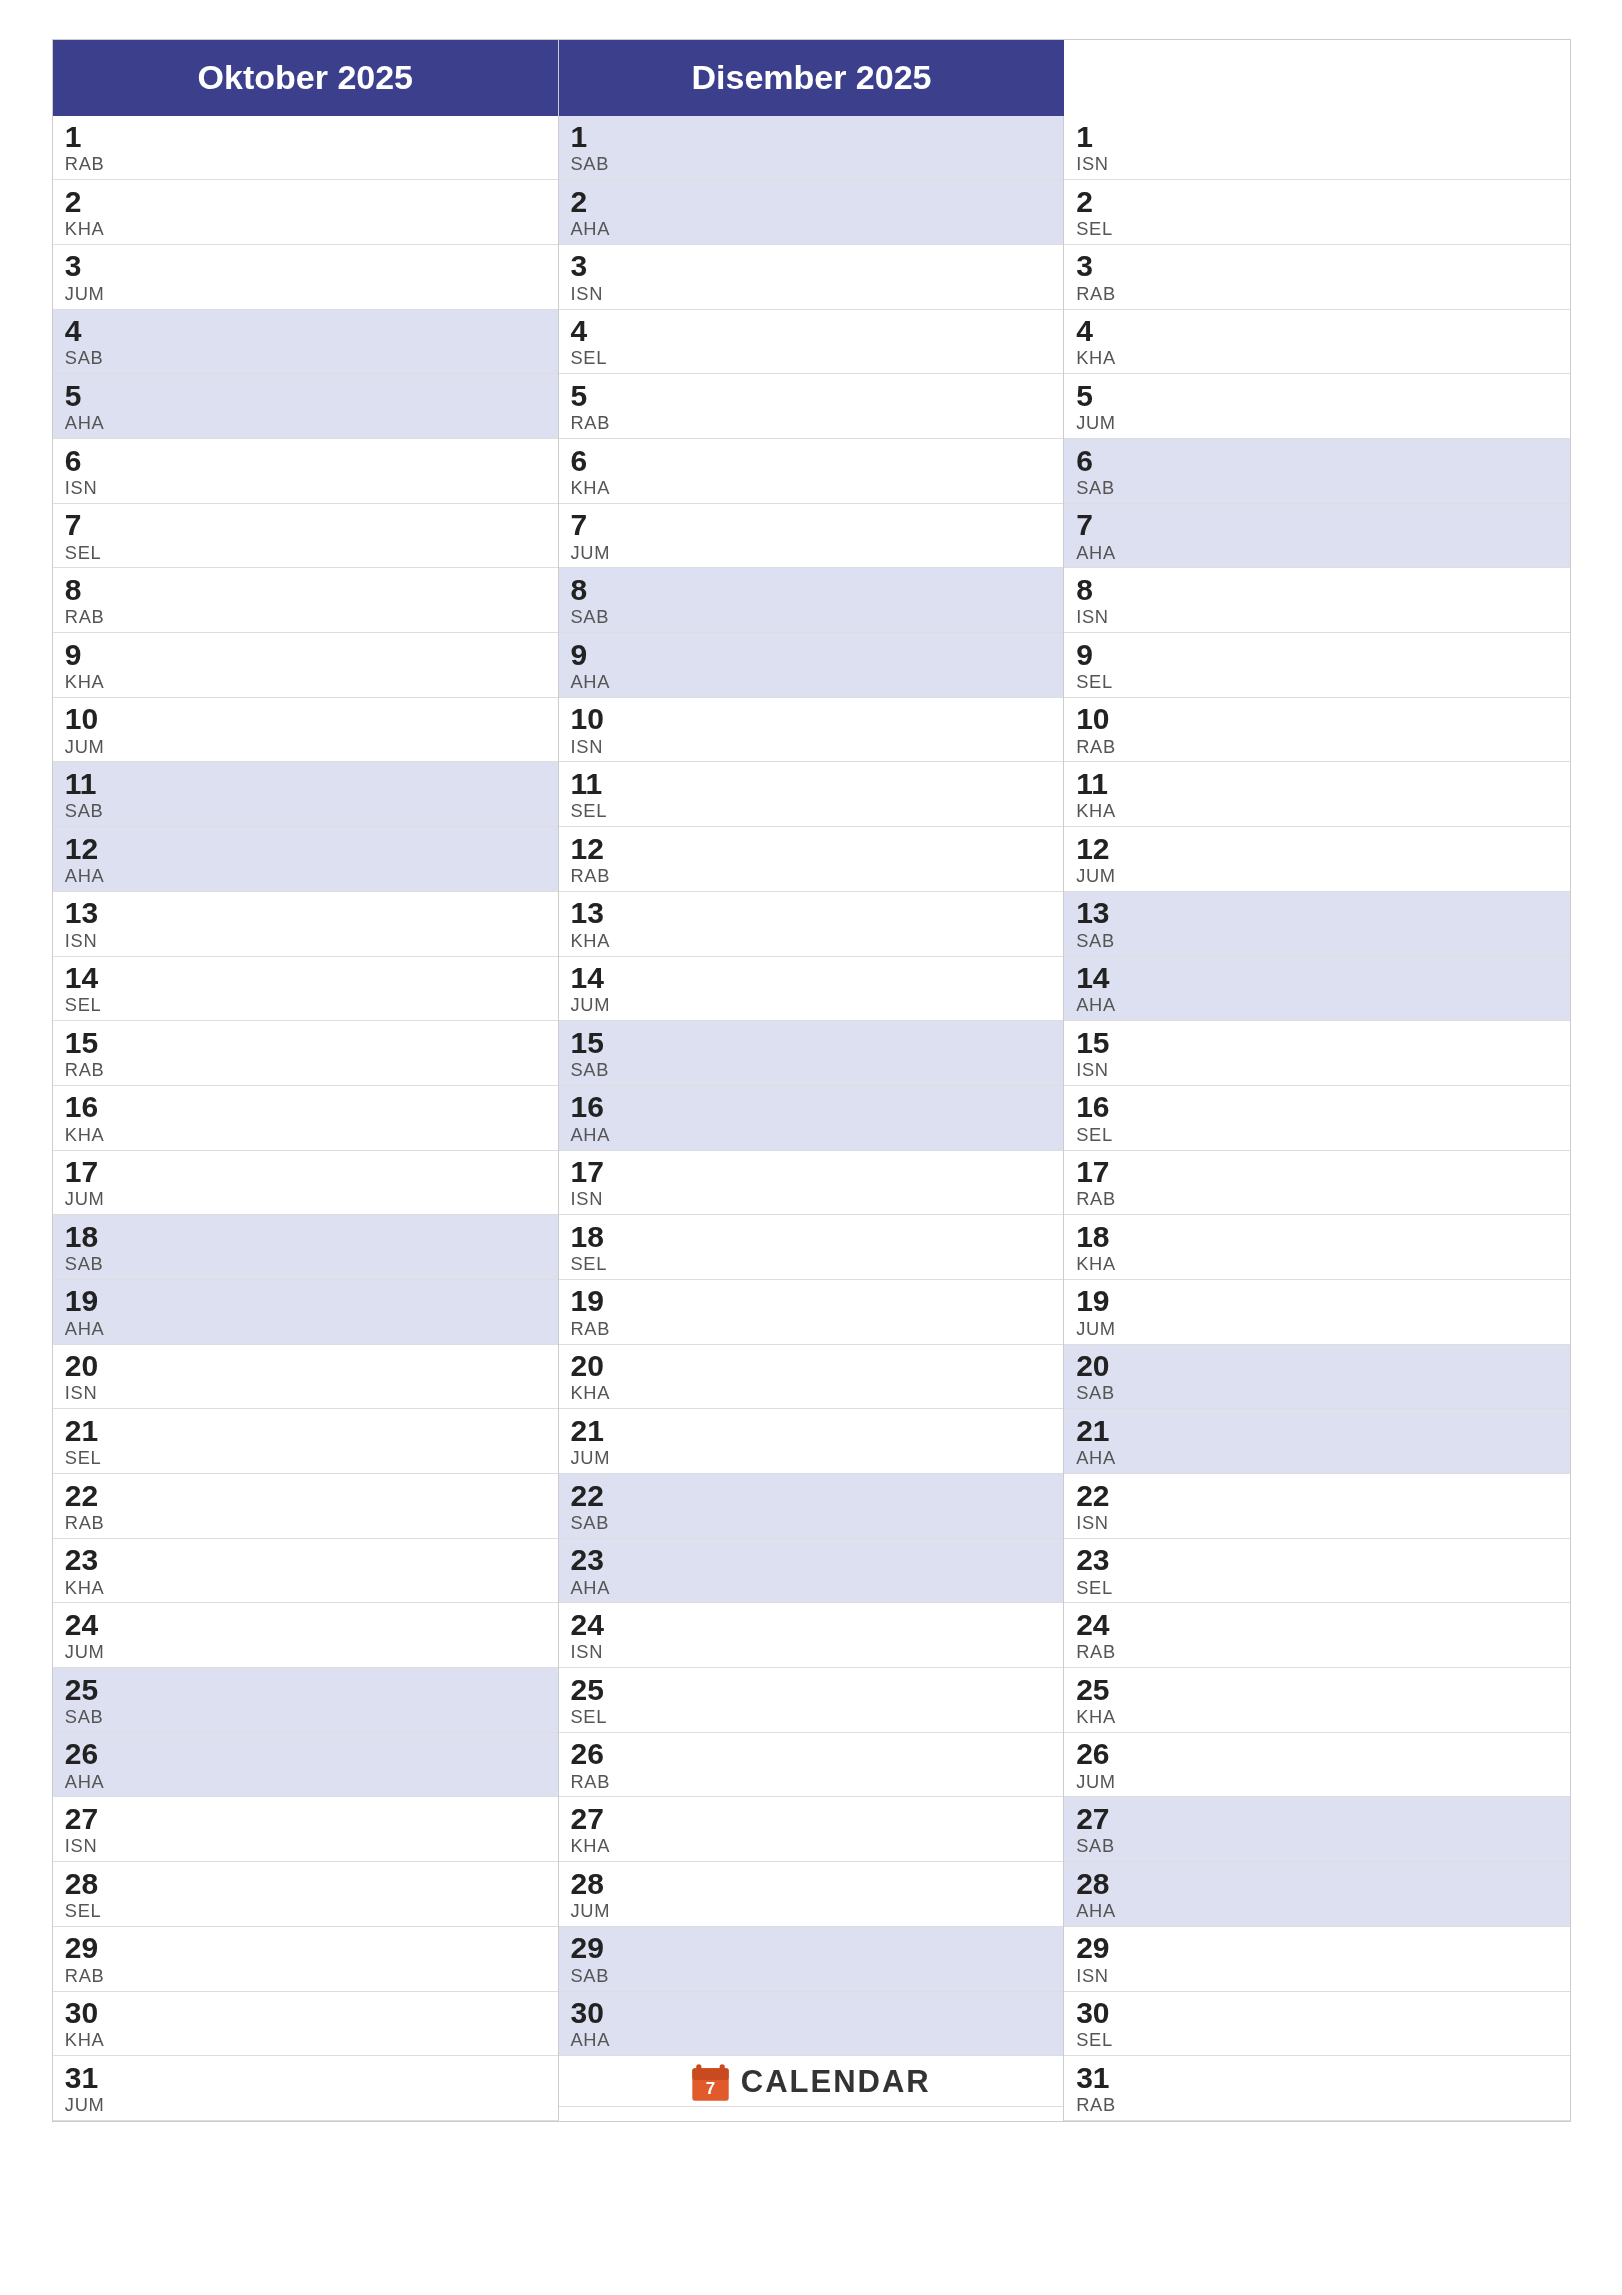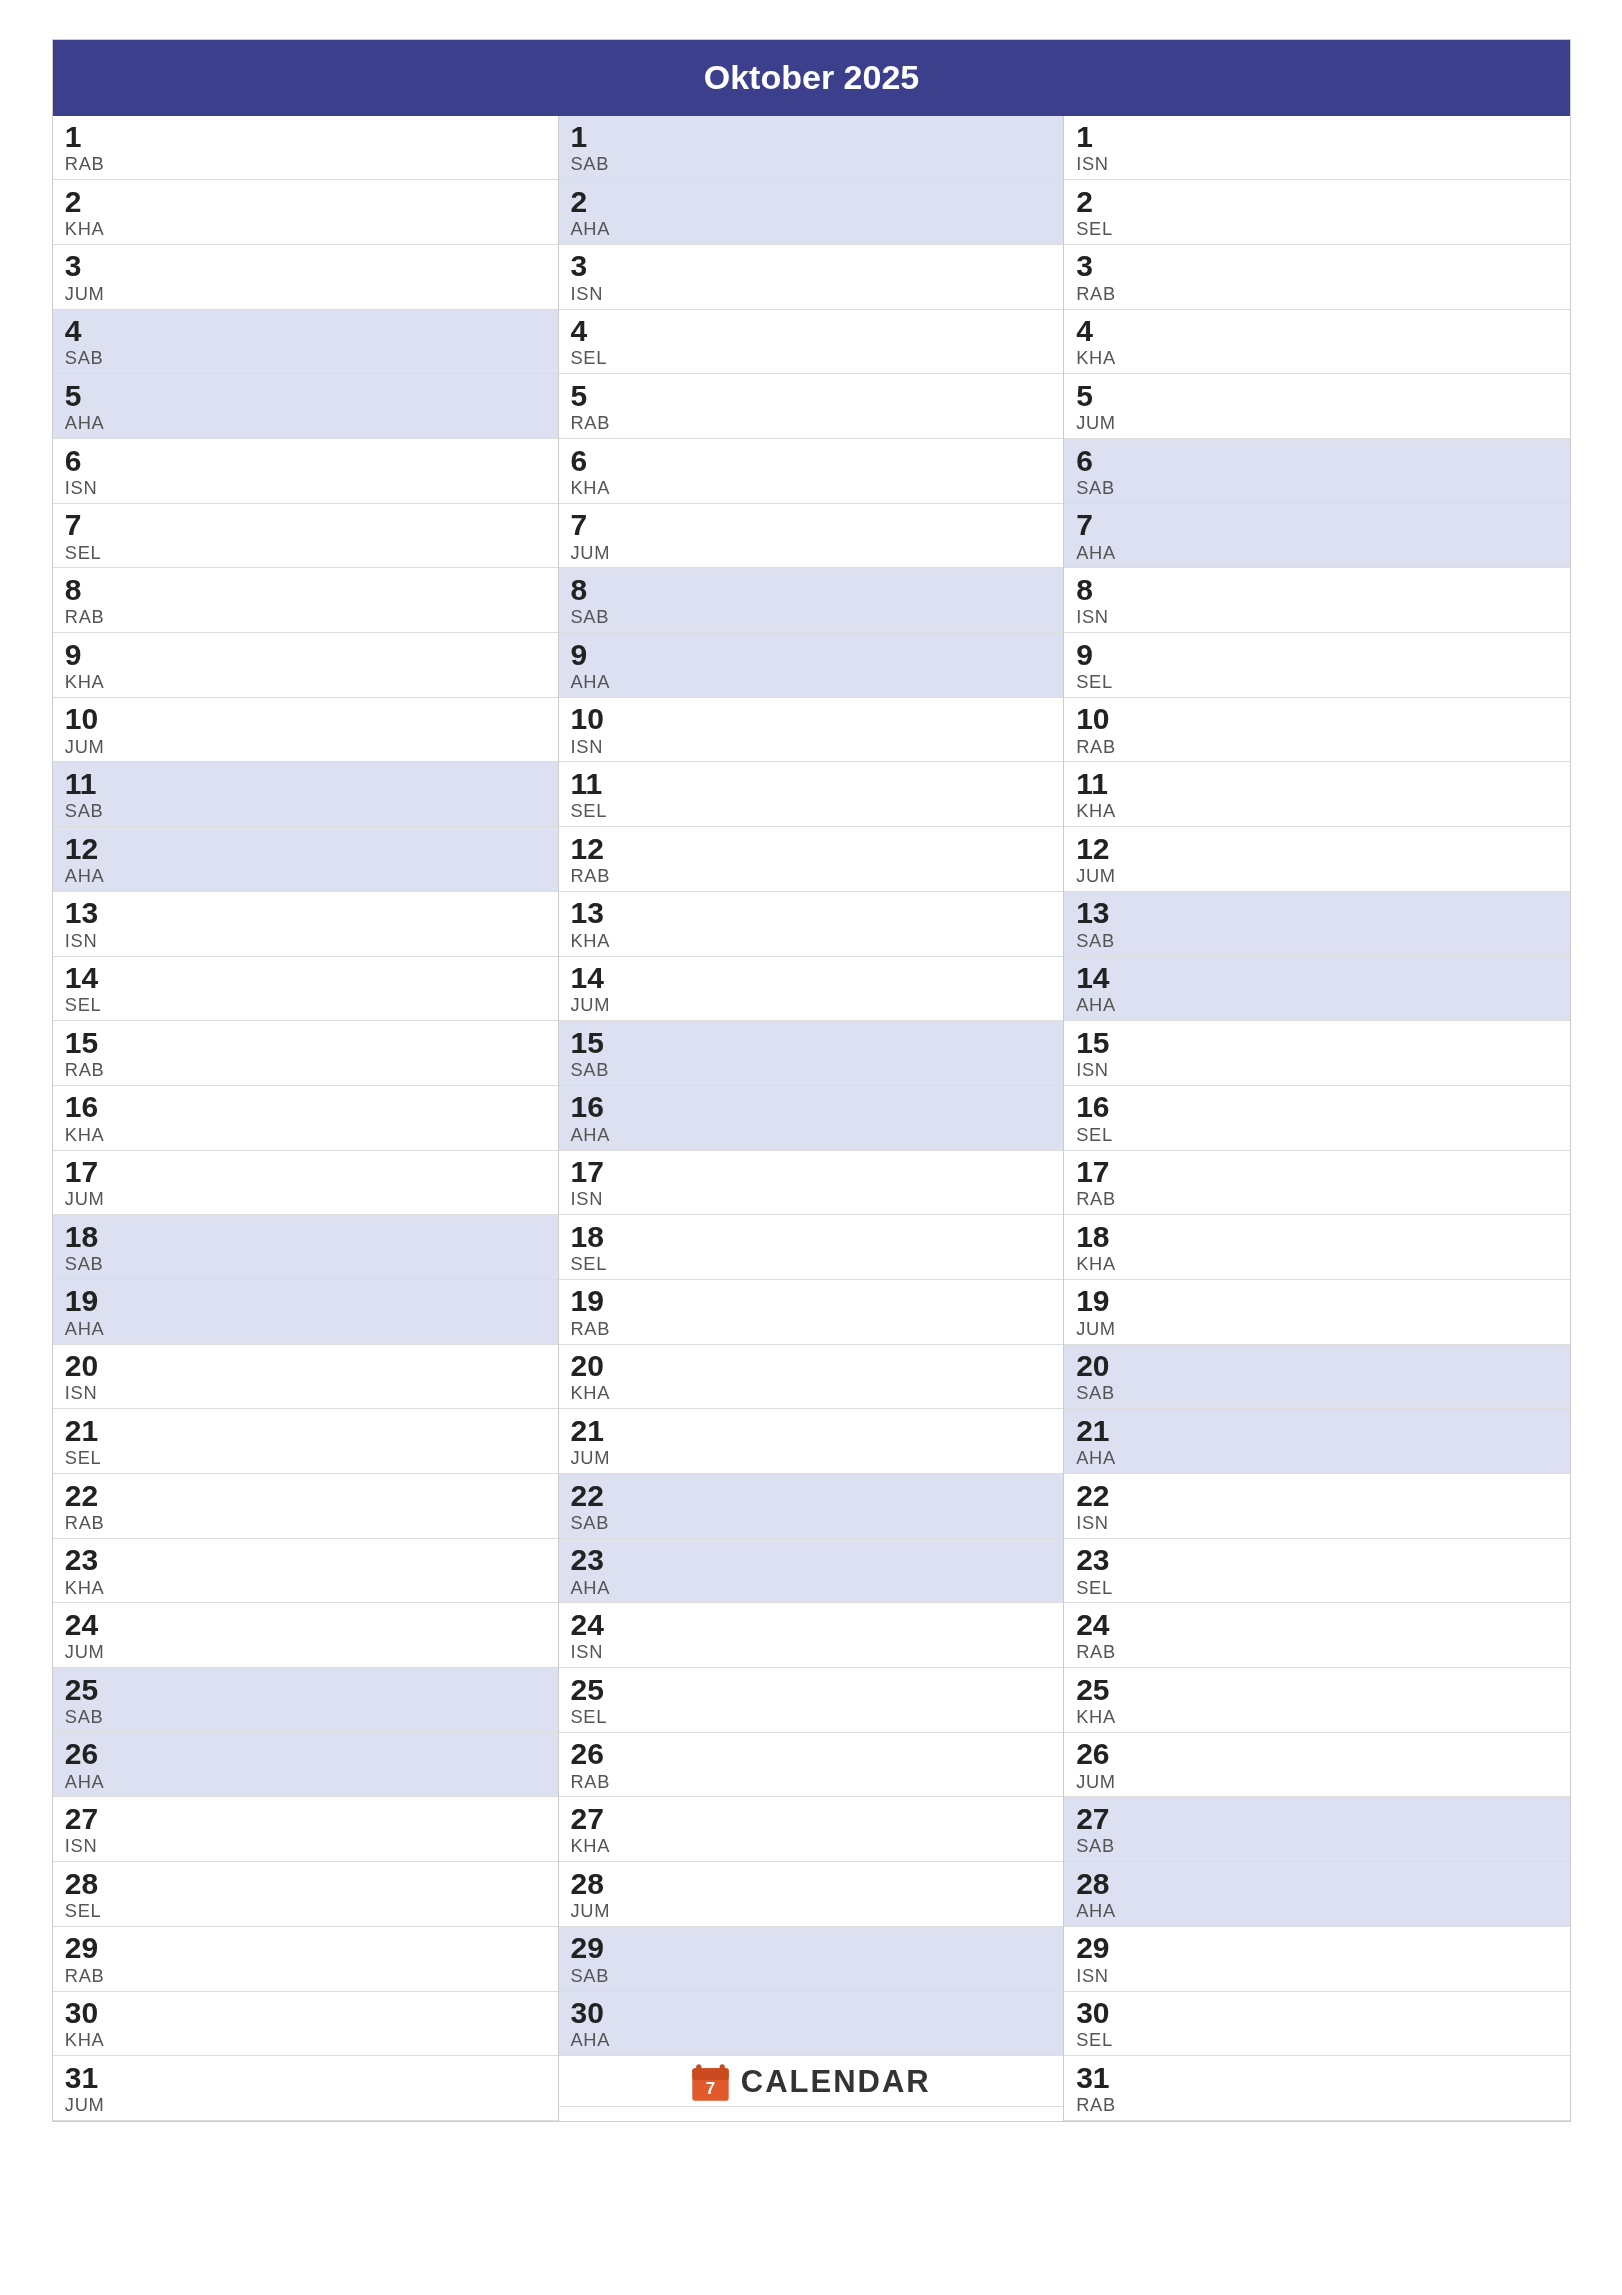--- a/index.html
+++ b/index.html
@@ -9,21 +9,21 @@
       width: 1623px;
       min-height: 2295px;
       padding: 39px 52px;
     }
     .calendar-container {
       width: 100%;
       border: 1.3px solid #ccc;
     }
     .header-row {
       display: grid;
-      grid-template-columns: 1fr;
+      grid-template-columns: 1fr 1fr 1fr;
     }
     .month-header {
       background: #3b3f8c;
       color: #fff;
       text-align: center;
       font-size: 34px;
       font-weight: bold;
       padding: 18.3px 6.5px;
       border-right: 1.3px solid #ccc;
     }
@@ -89,20 +89,21 @@
       color: #333;
       letter-spacing: 2px;
     }
   </style>
 </head>
 <body>
 
 <div class="calendar-container">
   <div class="header-row">
     <div class="month-header">Oktober 2025</div>
+    <div class="month-header">Disember 2025</div>
   </div>
   <div class="days-grid">
     <div class="month-col" id="oct-col">
         <div class="day-cell">
           <span class="day-num">1</span>
           <span class="day-name">RAB</span>
         </div>
         <div class="day-cell">
           <span class="day-num">2</span>
           <span class="day-name">KHA</span>

